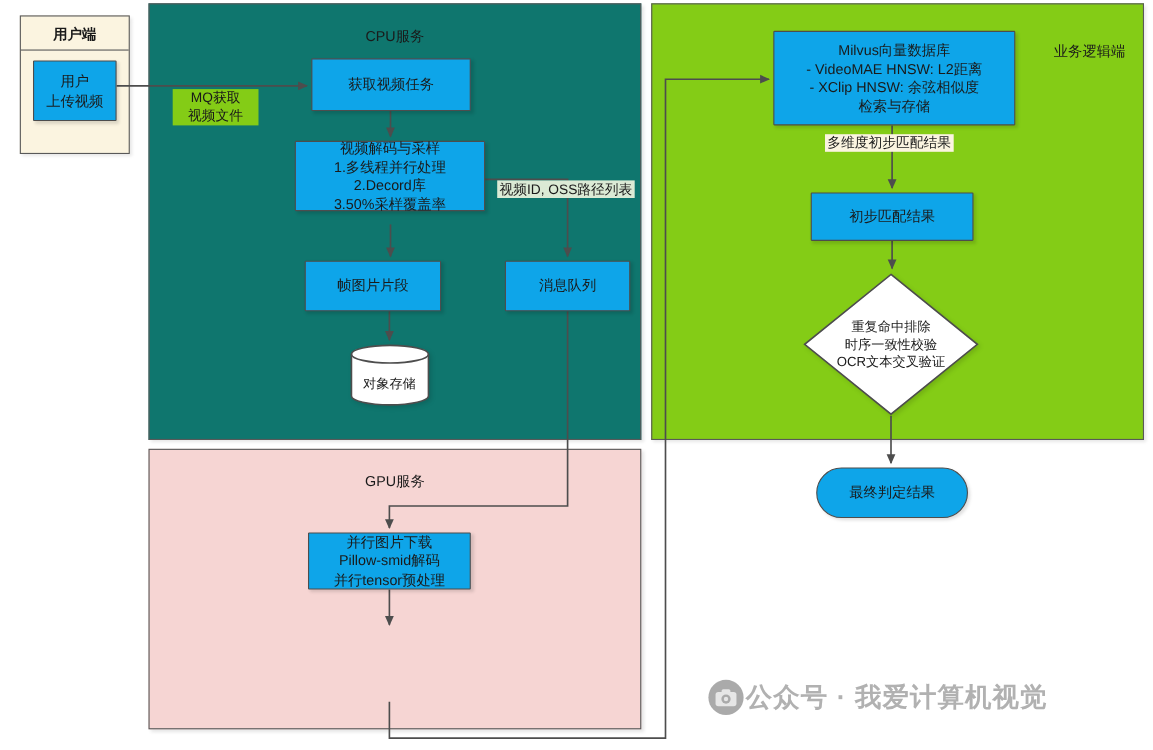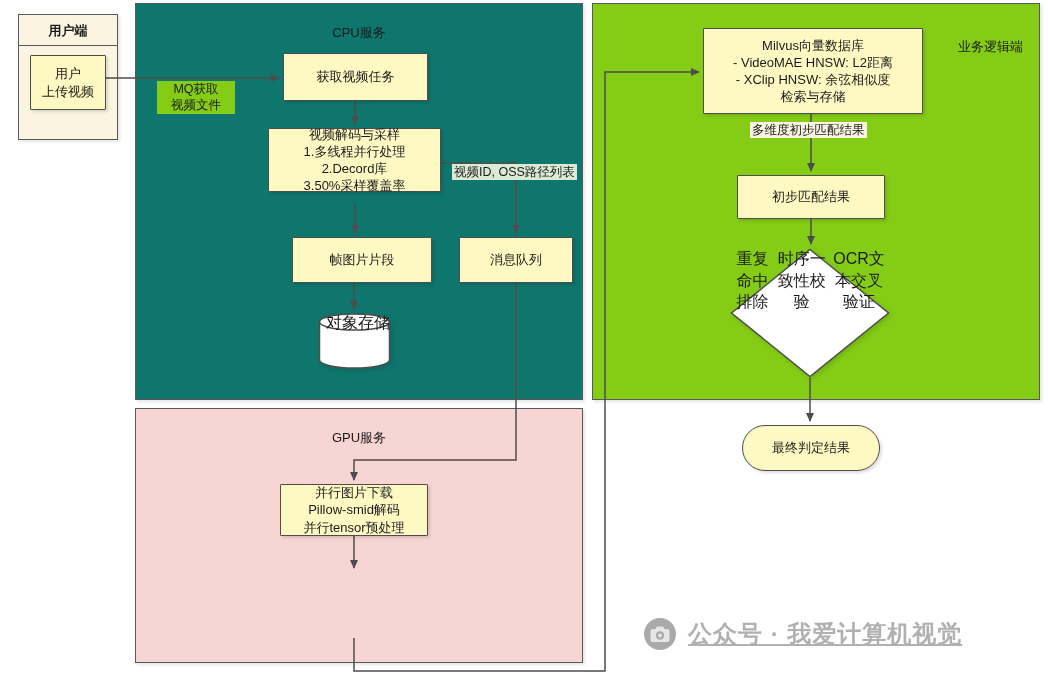--- a/index.html
+++ b/index.html
@@ -11,37 +11,37 @@
   .region-user { background:#fbf4e0; }
   .region-cpu { background:#0f766e; }
   .region-gpu { background:#f6d5d3; }
   .region-business { background:#84cc16; }
   .region-title { position:absolute; top:20px; width:100%; text-align:center; font-size:13px; color:#1a1a1a; }
   .region-title-bar { width:100%; text-align:center; font-weight:bold; font-size:13px; padding:7px 0 5px 0; border-bottom:1.5px solid #595959; }
   .region-title-right { position:absolute; top:34px; right:16px; font-size:13px; }
 
   svg.edges { position:absolute; left:0; top:0; z-index:1; }
 
-  .node { position:absolute; background:#fef9c3; border:1.5px solid #4d4d4d; display:flex; flex-direction:column;
+  .node { position:absolute; background:#0ea5e9; border:1.5px solid #4d4d4d; display:flex; flex-direction:column;
           align-items:center; justify-content:center; text-align:center; font-size:13px; line-height:1.32;
           z-index:2; box-shadow:2px 2px 3px rgba(0,0,0,0.13); border-radius:1px; }
   .node-stadium { border-radius:24px; }
   .shape-wrap { position:absolute; z-index:2; }
   .shape-wrap svg { filter:drop-shadow(2px 2px 2px rgba(0,0,0,0.13)); display:block; }
-  .shape-text { position:absolute; inset:0; display:flex; flex-direction:row; align-items:flex-start;
-                justify-content:center; text-align:center; font-size:16px; line-height:1.35; }
+  .shape-text { position:absolute; inset:0; display:flex; flex-direction:column; align-items:center;
+                justify-content:center; text-align:center; font-size:12px; line-height:1.35; }
   .cyl-text { justify-content:flex-end; padding-bottom:13px; }
 
   .edge-label { position:absolute; z-index:3; font-size:12.5px; line-height:1.3; text-align:center; }
   .bg-green { background:#dbead5; padding:0 2px; }
   .bg-beige { background:#fbf4e0; padding:0 2px; }
   .bg-white { background:#84cc16; padding:0 2px; }
 
-  .watermark { position:absolute; left:642px; top:616px; display:flex; align-items:center; gap:10px;
-               z-index:4; color:#b1b1b1; font-size:24px; font-weight:bold; letter-spacing:1px;text-decoration:underline; }
+  .watermark { position:absolute; left:642px; top:616px; display:flex; align-items:center; 
+               z-index:4; color:#b1b1b1; font-size:24px; font-weight:bold; letter-spacing:1px; }
 </style>
 </head>
 <body>
 
 <div class="canvas">
 
   <div class="region region-user" style="left:18px;top:14px;width:100px;height:126px">
     <div class="region-title-bar">用户端</div>
   </div>
   <div class="region region-cpu" style="left:135px;top:3px;width:448px;height:397px">
@@ -84,21 +84,21 @@
     <div>获取视频任务</div>
   </div>
 
   <div class="node" style="left:268px;top:128px;width:173px;height:64px">
     <div>视频解码与采样</div>
     <div>1.多线程并行处理</div>
     <div>2.Decord库</div>
     <div>3.50%采样覆盖率</div>
   </div>
 
-  <div class="node" style="left:292px;top:237px;width:140px;height:46px">
+  <div class="node" style="left:277px;top:237px;width:124px;height:46px">
     <div>帧图片片段</div>
   </div>
 
   <div class="shape-wrap" style="left:318px;top:312px;width:72px;height:58px">
     <svg width="73" height="58" viewBox="0 0 73 58">
       <path d="M1.5,10 a35,8 0 0 1 70,0 v38 a35,8 0 0 1 -70,0 z" fill="#ffffff" stroke="#4d4d4d" stroke-width="1.5"></path>
       <path d="M1.5,10 a35,8 0 0 0 70,0" fill="none" stroke="#4d4d4d" stroke-width="1.5"></path>
     </svg>
     <div class="shape-text cyl-text">
       <div>对象存储</div>

